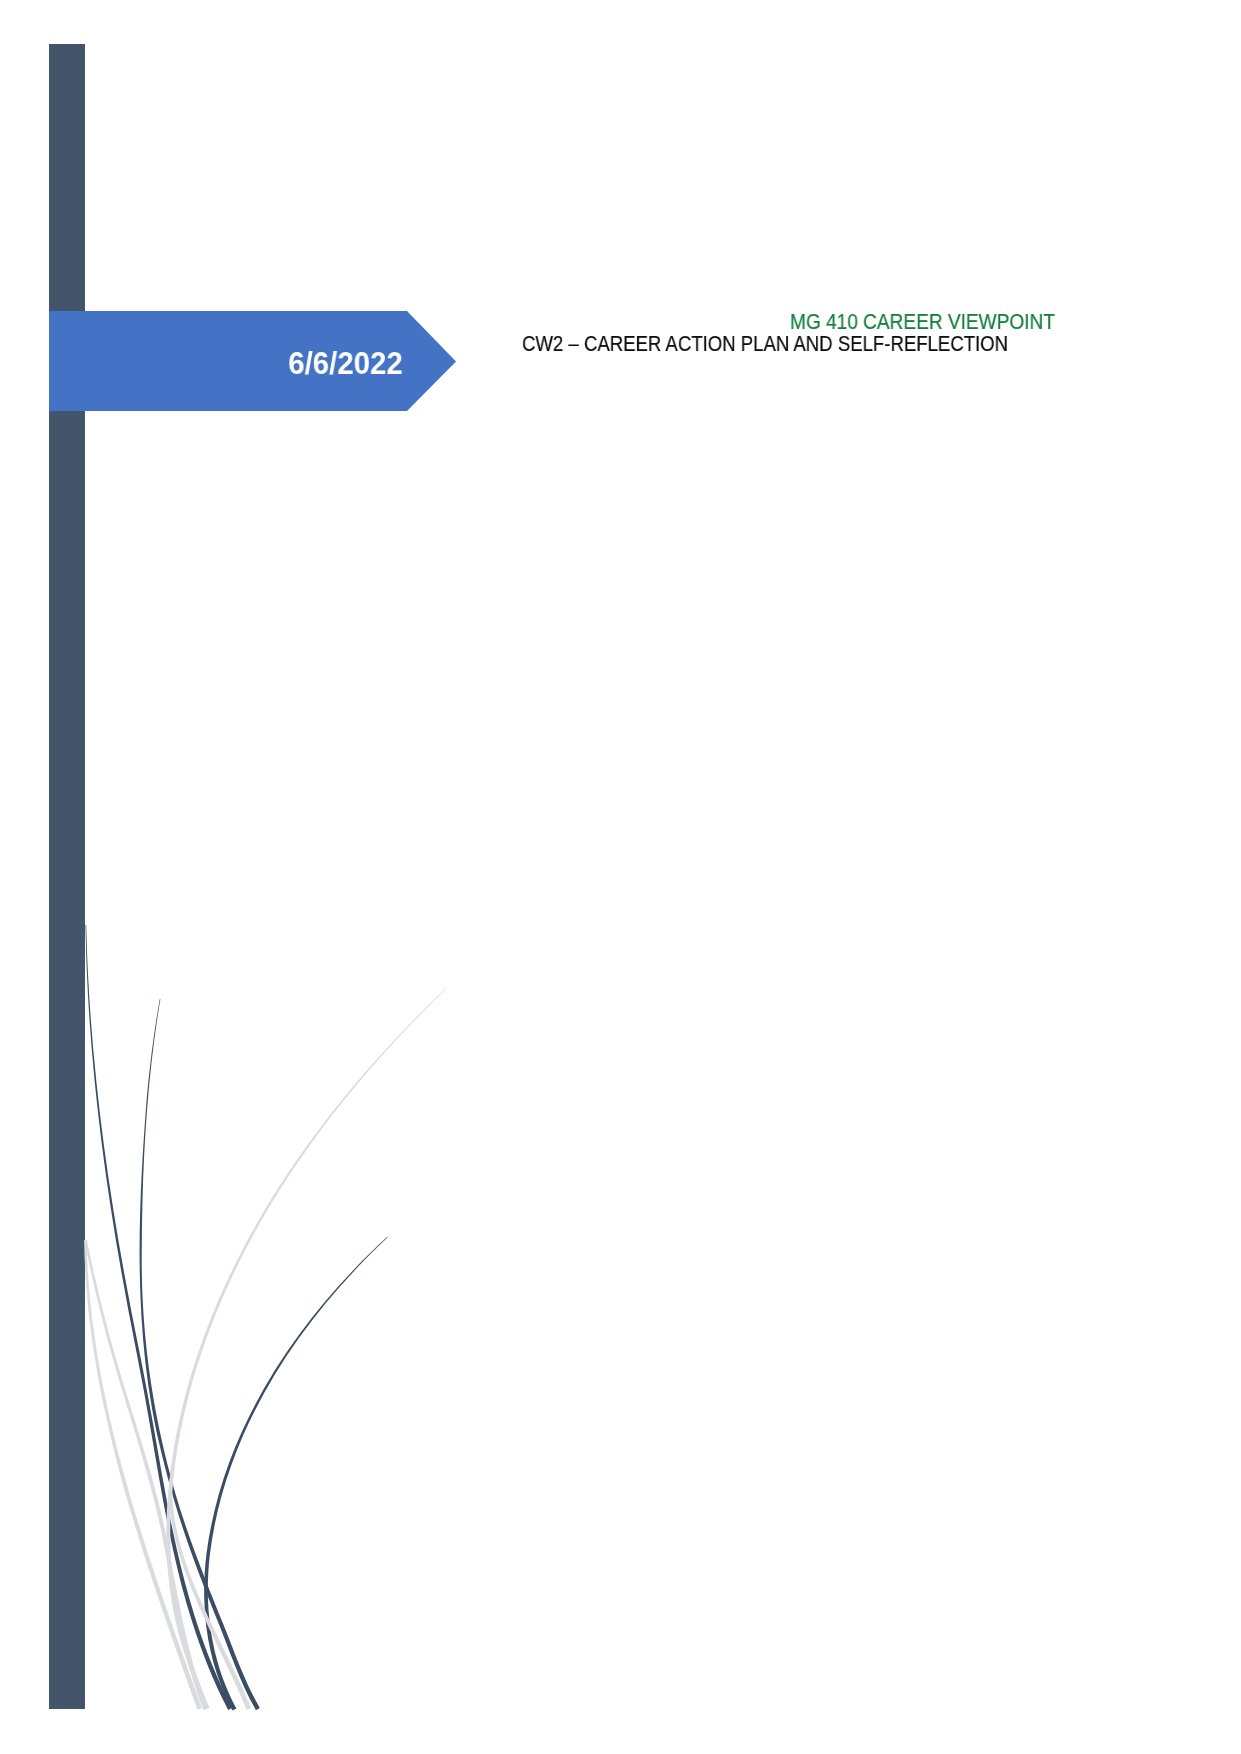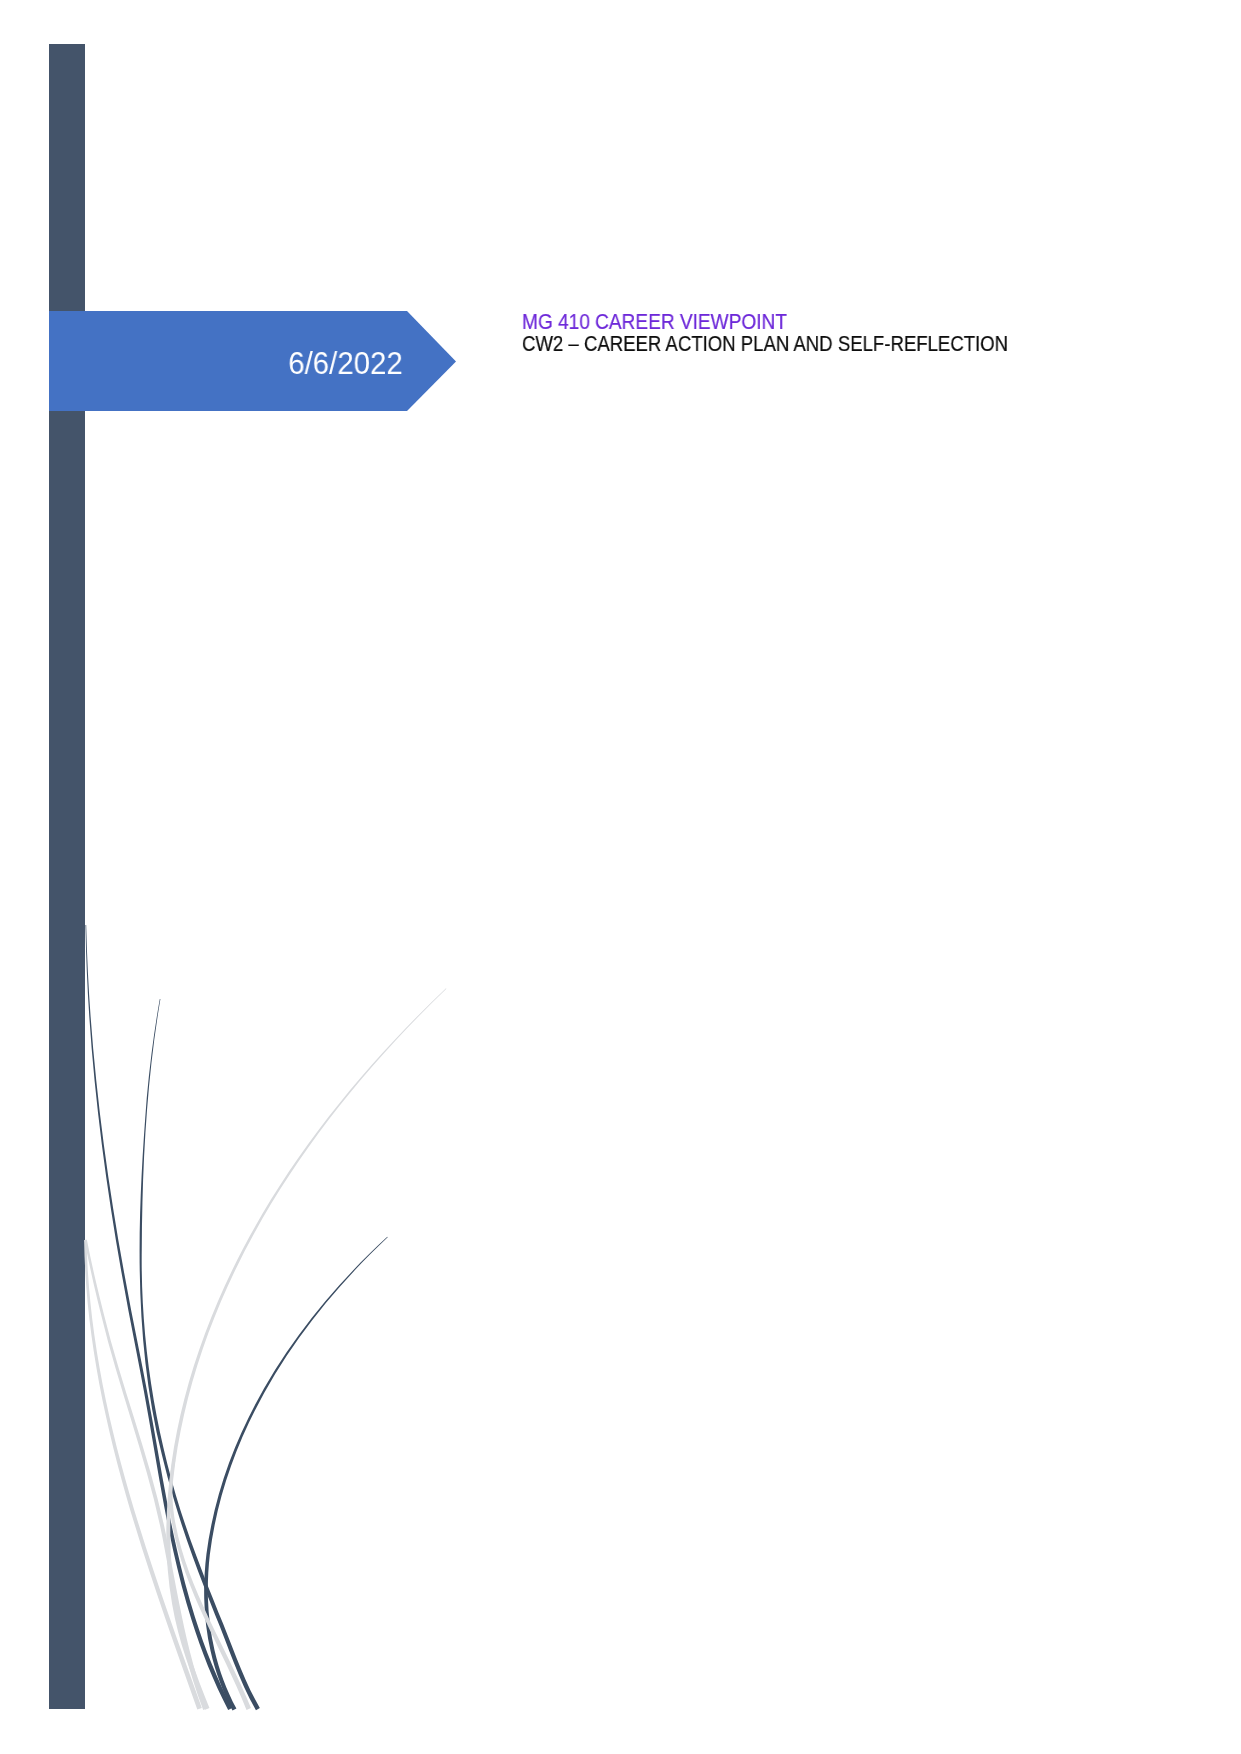--- a/index.html
+++ b/index.html
@@ -19,21 +19,21 @@
     position:absolute; left:49px; top:44px; width:36px; height:1665px;
   }
 
   
   .date-arrow { position:absolute; left:49px; top:311px; width:408px; height:101px; }
   .date-arrow svg { display:block; }
 
   .date-text {
     position:absolute; left:49px; top:313px; width:354px; height:100px;
     display:flex; align-items:center; justify-content:flex-end;
-    font-size:31px; font-weight:400; line-height:1;
+    font-size:31px; font-weight:700; line-height:1;
   }
   .date-text span {
     display:inline-block; transform:scaleX(0.948); transform-origin:right center;
     -webkit-font-smoothing:antialiased; will-change:transform;
   }
 
   
   .title-block { position:absolute; left:522px; top:311px; }
   .title-line { font-size:21.8px; line-height:1; white-space:nowrap; }
   .title-line span {
@@ -59,21 +59,21 @@
     <svg width="408" height="101" viewBox="0 0 408 101" xmlns="http://www.w3.org/2000/svg">
       <polygon points="0,0 358,0 407,50.5 358,100 0,100" fill="#4472C4"></polygon>
     </svg>
   </div>
 
   <div class="date-text" style="color: rgb(255, 255, 255);">
       <span>6/6/2022</span>
     </div>
 
   <div class="title-block">
-    <div class="title-line l1" style="color: #6d28d9;"><span>MG 410 CAREER VIEWPOINT</span></div>
+    <div class="title-line l1" style="color: #15803d; text-align: right;"><span>MG 410 CAREER VIEWPOINT</span></div>
     <div class="title-line l2" style="color: rgb(13, 13, 13);"><span>CW2 – CAREER ACTION PLAN AND SELF-REFLECTION</span></div>
   </div>
 
   <svg class="grass" width="1241" height="1754" viewBox="0 0 1241 1754" xmlns="http://www.w3.org/2000/svg">
     <g stroke="none">
         <path d="M85.49,924.94 C87.67,1067.94 108.12,1209.99 136.07,1350.03 C138.71,1363.69 141.34,1377.34 143.87,1391.02 C150.90,1428.91 156.85,1466.99 163.93,1504.88 C166.78,1520.14 169.81,1535.36 173.18,1550.51 C178.39,1574.03 184.41,1597.38 191.64,1620.36 C201.33,1651.18 213.26,1681.36 228.16,1710.05 L232.16,1707.98 C217.01,1679.09 204.90,1648.68 195.07,1617.60 C187.83,1594.74 181.80,1571.51 176.54,1548.12 C173.15,1533.02 170.07,1517.84 167.18,1502.63 C160.07,1465.30 154.03,1427.78 146.93,1390.44 C144.34,1376.77 141.65,1363.12 138.95,1349.47 C110.36,1209.65 89.40,1067.80 86.19,924.93 Z" fill="#3B4D63"></path>
         <path d="M159.81,998.94 C156.55,1017.23 153.80,1035.61 151.48,1054.05 C149.66,1068.56 148.10,1083.11 146.77,1097.69 C137.42,1216.53 132.63,1338.06 161.88,1454.70 C165.53,1469.92 169.58,1485.04 174.01,1500.05 C179.69,1519.26 185.99,1538.29 192.84,1557.11 C199.83,1576.36 207.36,1595.40 214.94,1614.42 C228.46,1646.39 238.58,1679.98 255.96,1710.19 L259.84,1707.90 C242.45,1677.96 232.24,1644.63 218.65,1612.93 C210.99,1593.98 203.38,1575.01 196.31,1555.84 C159.39,1457.80 140.17,1353.14 141.78,1248.30 C141.79,1233.17 142.04,1218.03 142.43,1202.90 C144.22,1134.68 148.92,1066.38 160.40,999.04 Z" fill="#3B4D63"></path>
         <path d="M445.99,988.23 C327.43,1100.85 225.84,1238.79 184.33,1399.08 C178.93,1420.16 174.61,1441.52 171.54,1463.06 C168.31,1485.72 166.47,1508.59 166.33,1531.48 C166.19,1555.83 167.97,1580.22 172.15,1604.22 C178.26,1640.75 191.65,1675.47 205.07,1709.82 L209.45,1708.10 C196.00,1674.08 182.54,1639.70 176.33,1603.48 C172.09,1579.74 170.24,1555.60 170.27,1531.50 C170.31,1508.78 172.04,1486.07 175.15,1463.57 C178.18,1441.61 182.52,1419.83 187.98,1398.34 C228.90,1238.86 329.52,1101.63 446.40,988.66 Z" fill="#D9DBDE"></path>
         <path d="M387.31,1236.85 C296.56,1320.14 222.59,1429.85 206.42,1554.16 C204.65,1568.92 203.86,1583.81 204.22,1598.67 C204.64,1616.38 206.70,1634.06 210.64,1651.34 C215.30,1671.92 222.64,1691.90 232.51,1710.55 L236.40,1708.50 C226.60,1690.22 219.27,1670.63 214.57,1650.43 C210.60,1633.43 208.46,1616.02 207.94,1598.57 C207.50,1583.88 208.20,1569.16 209.85,1554.56 C225.17,1430.64 298.38,1321.26 387.71,1237.29 Z" fill="#3B4D63"></path>
         <path d="M84.12,1239.89 C86.54,1402.84 143.66,1557.75 197.32,1709.50 L201.84,1707.89 C147.59,1556.71 89.84,1402.43 86.52,1239.85 Z" fill="#D9DBDE"></path>

